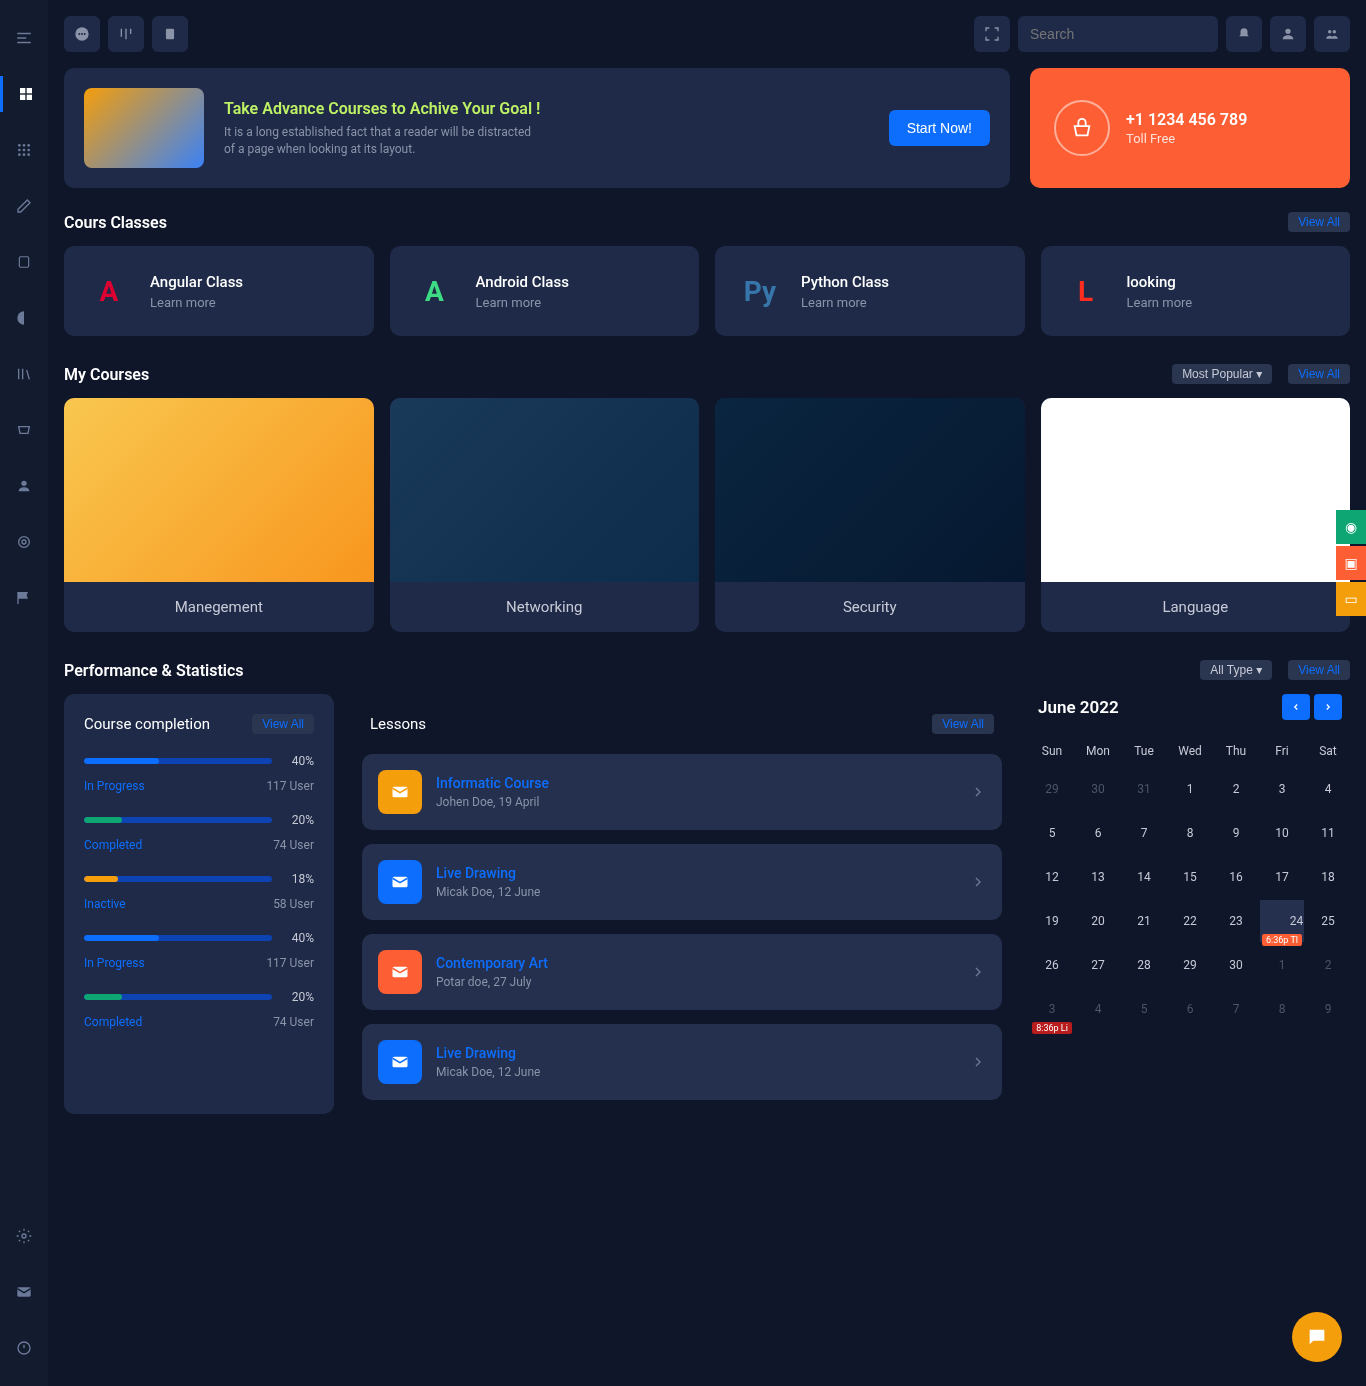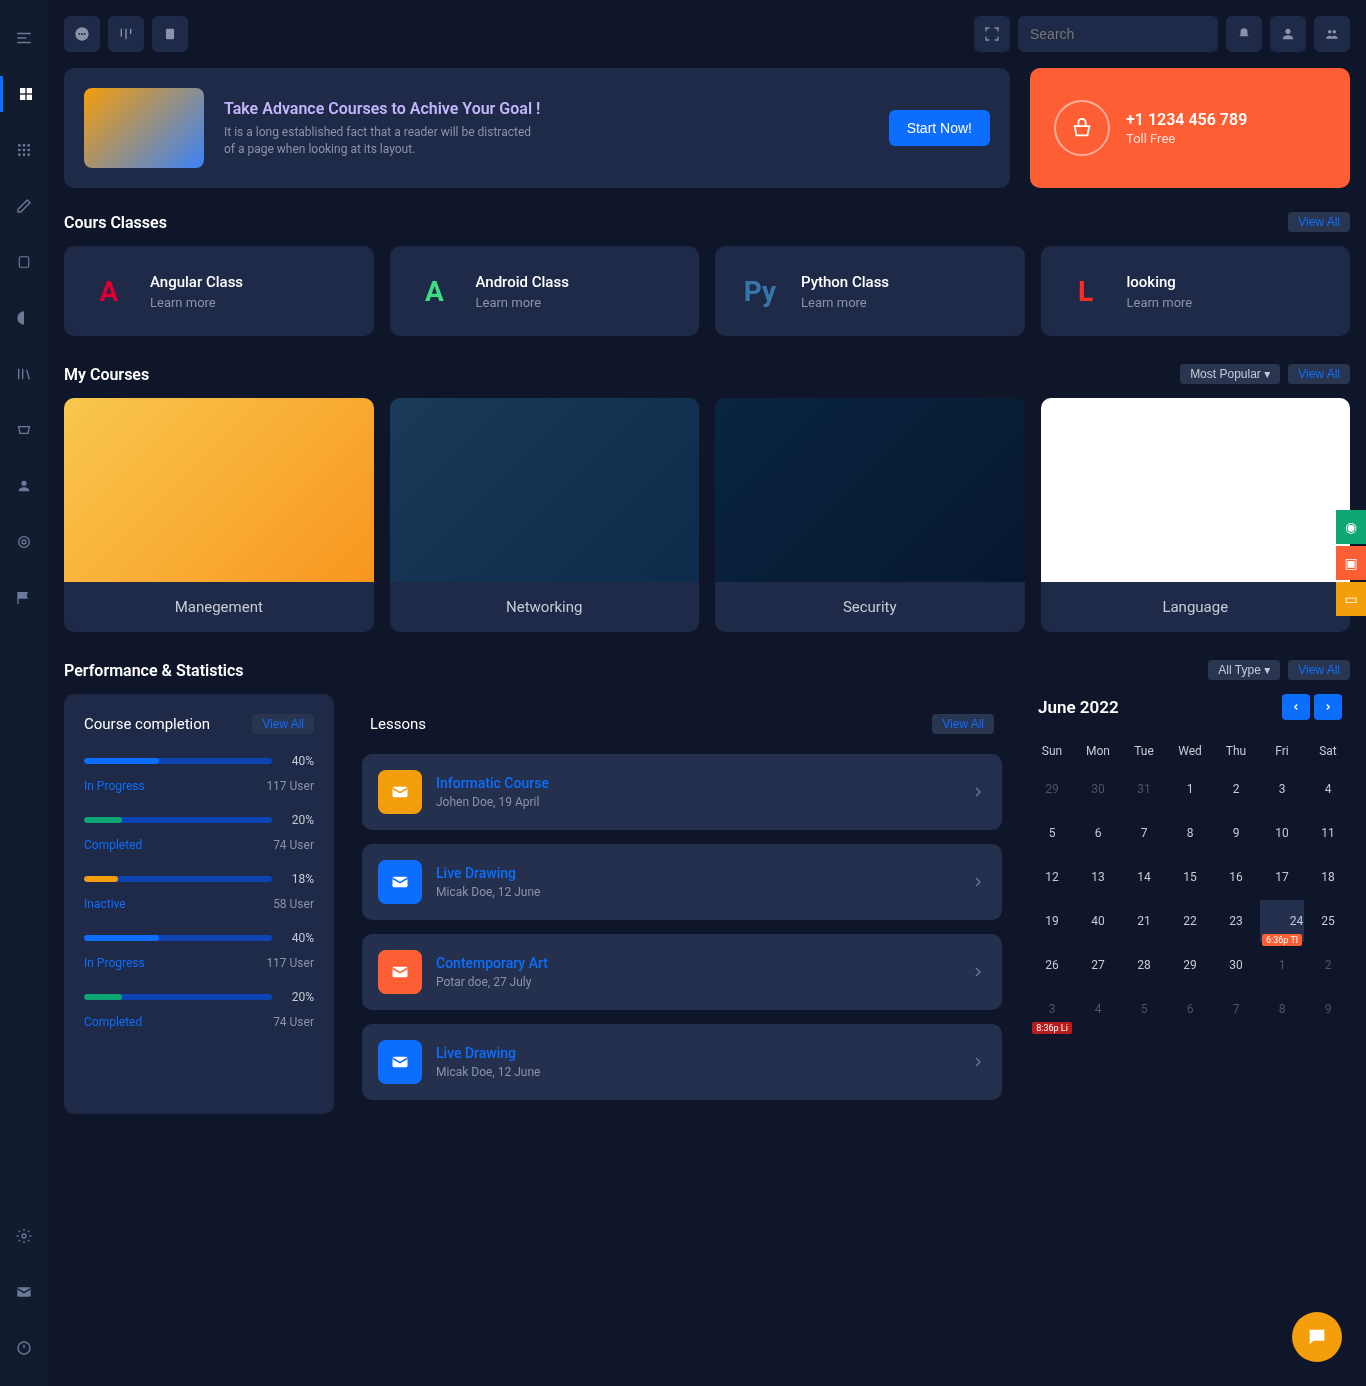--- a/index.html
+++ b/index.html
@@ -113,21 +113,21 @@
   overflow: hidden;
 }
 .banner-illustration {
   width: 120px;
   height: 80px;
   background: linear-gradient(135deg, #f59e0b, #3b82f6);
   border-radius: 8px;
   flex-shrink: 0;
 }
 .banner-text { flex: 1; }
-.banner-text h3 { color: #c4b5fd; font-size: 16px; margin-bottom: 6px; font-weight: 600; }
+.banner-text h3 { color: #bef264; font-size: 16px; margin-bottom: 6px; font-weight: 600; }
 .banner-text p { font-size: 12px; color: #8a93a8; line-height: 1.4; max-width: 320px; }
 .start-btn {
   background: #0d6efd;
   color: #fff;
   border: none;
   padding: 10px 18px;
   border-radius: 6px;
   font-size: 14px;
   cursor: pointer;
 }
@@ -165,21 +165,21 @@
 .pill-btn {
   background: #2a3550;
   color: #0d6efd;
   font-size: 12px;
   padding: 3px 10px;
   border-radius: 4px;
   border: none;
   cursor: pointer;
 }
 .pill-btn.white { color: #c7cad6; }
-.sec-actions { display: flex; gap: 8px; }
+.sec-actions { display: flex; gap: 16px; }
 
 
 .class-row {
   display: grid;
   grid-template-columns: repeat(4, 1fr);
   gap: 16px;
   margin-bottom: 28px;
 }
 .class-card {
   background: #1e2a47;
@@ -833,21 +833,21 @@
           <div class="cal-day">10</div>
           <div class="cal-day">11</div>
           <div class="cal-day">12</div>
           <div class="cal-day">13</div>
           <div class="cal-day">14</div>
           <div class="cal-day">15</div>
           <div class="cal-day">16</div>
           <div class="cal-day">17</div>
           <div class="cal-day">18</div>
           <div class="cal-day">19</div>
-          <div class="cal-day">40</div>
+          <div class="cal-day">20</div>
           <div class="cal-day">21</div>
           <div class="cal-day">22</div>
           <div class="cal-day">23</div>
           <div class="cal-day highlight">24<div class="cal-event orange">6:36p Tl</div></div>
           <div class="cal-day">25</div>
           <div class="cal-day">26</div>
           <div class="cal-day">27</div>
           <div class="cal-day">28</div>
           <div class="cal-day">29</div>
           <div class="cal-day">30</div>

